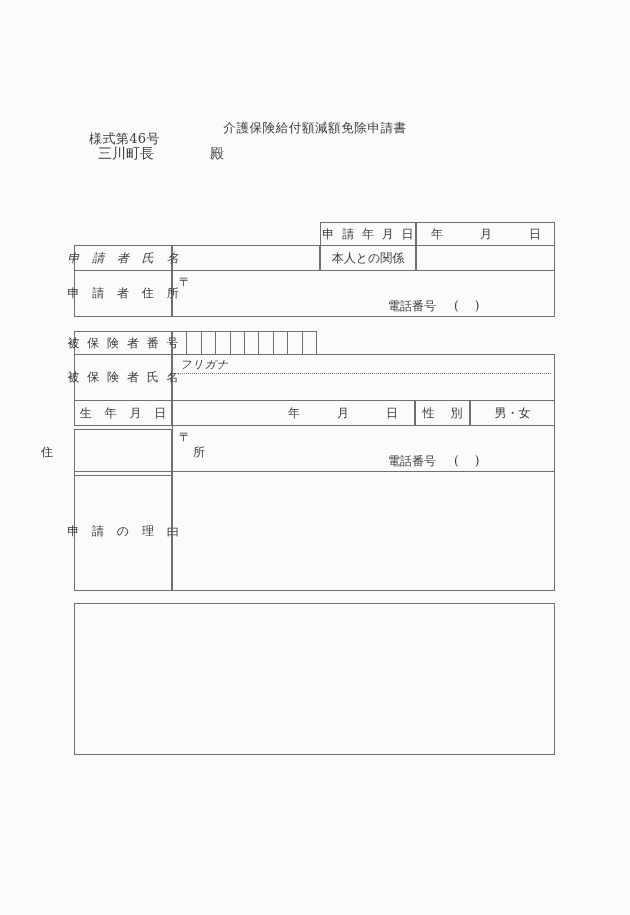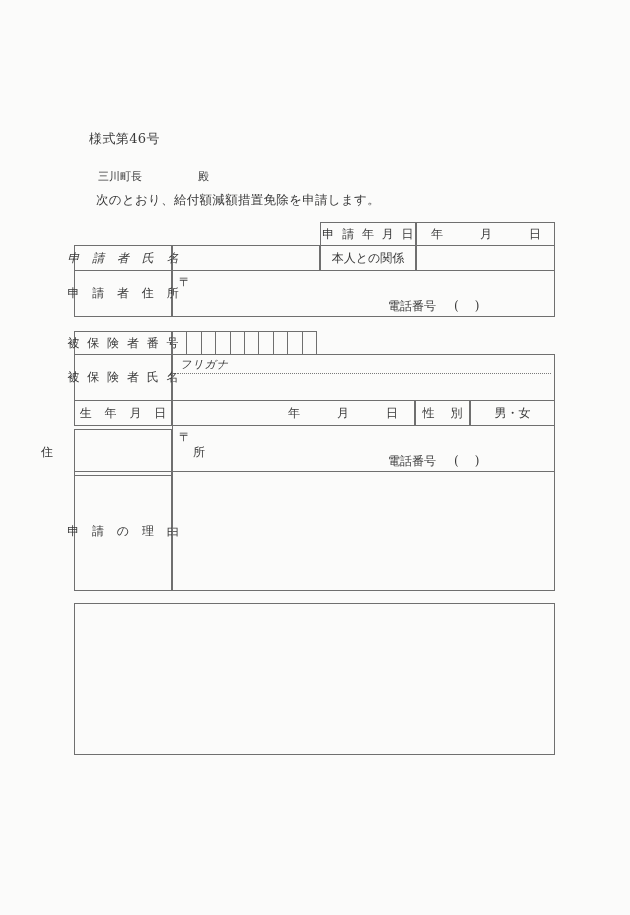--- a/index.html
+++ b/index.html
@@ -38,22 +38,22 @@
     top: 120px;
     width: 630px;
     text-align: center;
     font-size: 12.5px;
     letter-spacing: 0.6px;
     white-space: nowrap;
   }
   .addressee {
     position: absolute;
     left: 98px;
-    top: 169px;
-    font-size: 11px;
+    top: 145px;
+    font-size: 14px;
     white-space: nowrap;
   }
   .addressee .honorific {
     margin-left: 56px;
   }
   .lead-text {
     position: absolute;
     left: 96px;
     top: 192px;
     font-size: 12.5px;
@@ -140,24 +140,24 @@
     box-sizing: border-box;
     border: 1px solid #6f6f6f;
   }
 </style>
 </head>
 <body>
 
 <div class="page">
 
   <div class="form-no">様式第46号</div>
+  <div class="doc-title">介護保険給付額減額免除申請書</div>
   <div class="addressee">
     <span>三川町長</span><span class="honorific">殿</span>
   </div>
-  <div class="lead-text">次のとおり、給付額減額措置免除を申請します。</div>
 
   <div class="tbl">
 
     <div class="cell cell-label" style="left:320px; top:222px; width:96px; height:24px;">
       <span class="lbl sp-1">申 請 年 月 日</span>
     </div>
     <div class="cell" style="left:416px; top:222px; width:139px; height:24px;">
       <div class="date-blank" style="left:14px; top:3px; width:110px; justify-content:space-between;">
         <span>年</span>
         <span>月</span>

